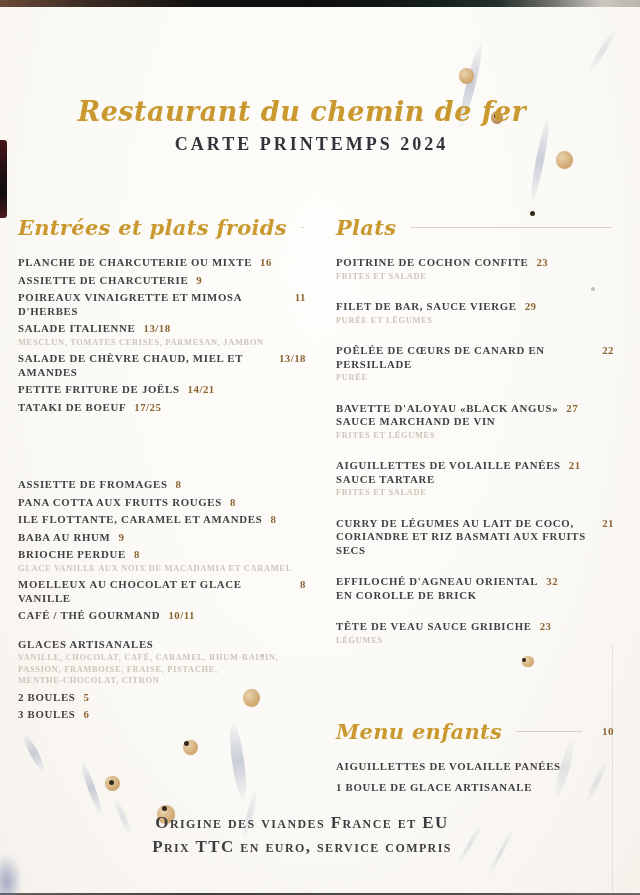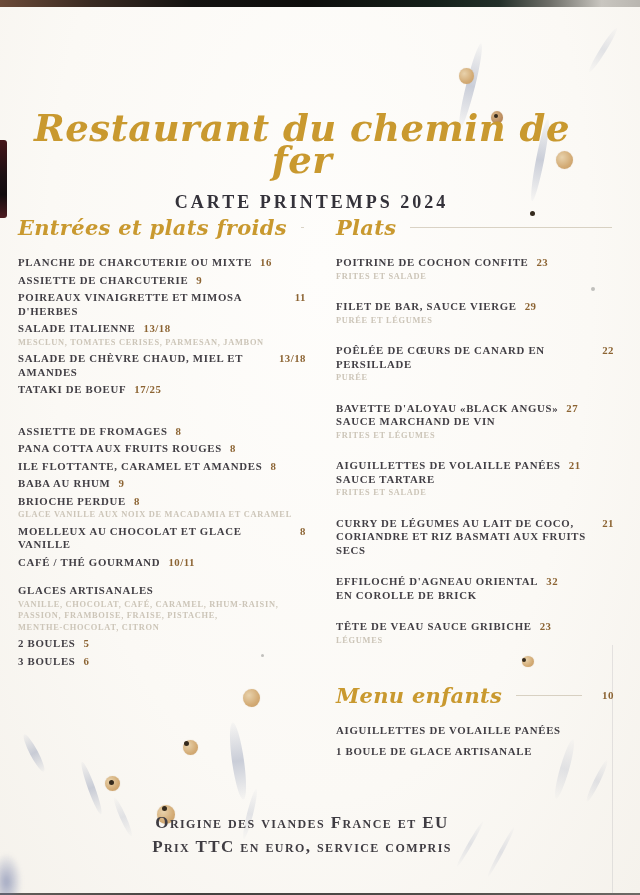--- a/index.html
+++ b/index.html
@@ -26,27 +26,27 @@
   .leaf.faint{opacity:.5;}
   .dot{position:absolute;border-radius:50%;
     background:radial-gradient(circle at 35% 35%, #e8d2ac 0%, #d3ab75 60%, #c69a63 100%);
     box-shadow:0 0 1px rgba(160,120,70,.4);}
   .dot.dark{background:radial-gradient(circle at 35% 35%, #d8b789 0%, #b9895a 65%, #a37749 100%);}
   .speck{position:absolute;border-radius:50%;background:#342a1d;}
   .speck.gray{background:#9a9a96;opacity:.6;}
   .dot .speck{position:absolute;}
   
   .header{position:absolute;top:96px;left:0;width:604px;text-align:center;}
-  .title{margin:16px;font-family:"DejaVu Serif", serif;font-style:italic;font-weight:600;
-    font-size:37px;line-height:32px;color:#c9992f;letter-spacing:.5px;}
+  .title{margin:0;font-family:"DejaVu Serif", serif;font-style:italic;font-weight:600;
+    font-size:27px;line-height:32px;color:#c9992f;letter-spacing:.5px;}
   .subtitle{margin:6px 0 14px 0;font-size:18px;font-weight:600;letter-spacing:3px;
     color:#34323a;font-variant:normal;padding-left:19px;}
   
   .columns{position:absolute;top:212px;left:18px;width:596px;display:flex;}
-  .col{display:flex;flex-direction:column;}
+  .col{display:flex;flex-direction:column;gap:36px;}
   .col-left{width:288px;margin-right:30px;}
   .col-right{width:278px;}
   .menu-section{margin:0 0 0 0;}
   .col-left .menu-section + .menu-section{margin-top:24px;}
   .col-right .menu-section + .menu-section{margin-top:16px;}
   .heading-row{display:flex;align-items:center;margin-bottom:14px;height:30px;}
   .script-heading{margin:0;font-family:"DejaVu Serif", serif;font-style:italic;font-weight:600;
     font-size:21px;color:#c9992f;white-space:nowrap;letter-spacing:.3px;}
   .heading-rule{flex:1;height:1px;background:rgba(165,150,120,.4);margin-left:14px;margin-right:2px;}
   .heading-price{font-size:11px;font-weight:700;color:#8c6433;margin-left:18px;letter-spacing:.5px;}
@@ -152,20 +152,26 @@
             <div class="item-desc">MESCLUN, TOMATES CERISES, PARMESAN, JAMBON</div>
           </div>
           <div class="item">
             <div class="item-top">
               <div class="item-name">SALADE DE CHÈVRE CHAUD, MIEL ET AMANDES</div>
               <div class="item-price">13/18</div>
             </div>
           </div>
           <div class="item">
             <div class="item-top">
+              <div class="item-name">PETITE FRITURE DE JOËLS</div>
+              <div class="item-price">14/21</div>
+            </div>
+          </div>
+          <div class="item">
+            <div class="item-top">
               <div class="item-name">TATAKI DE BOEUF</div>
               <div class="item-price">17/25</div>
             </div>
           </div>
         </section>
         <section class="menu-section">
           <div class="item">
             <div class="item-top">
               <div class="item-name">ASSIETTE DE FROMAGES</div>
               <div class="item-price">8</div>

